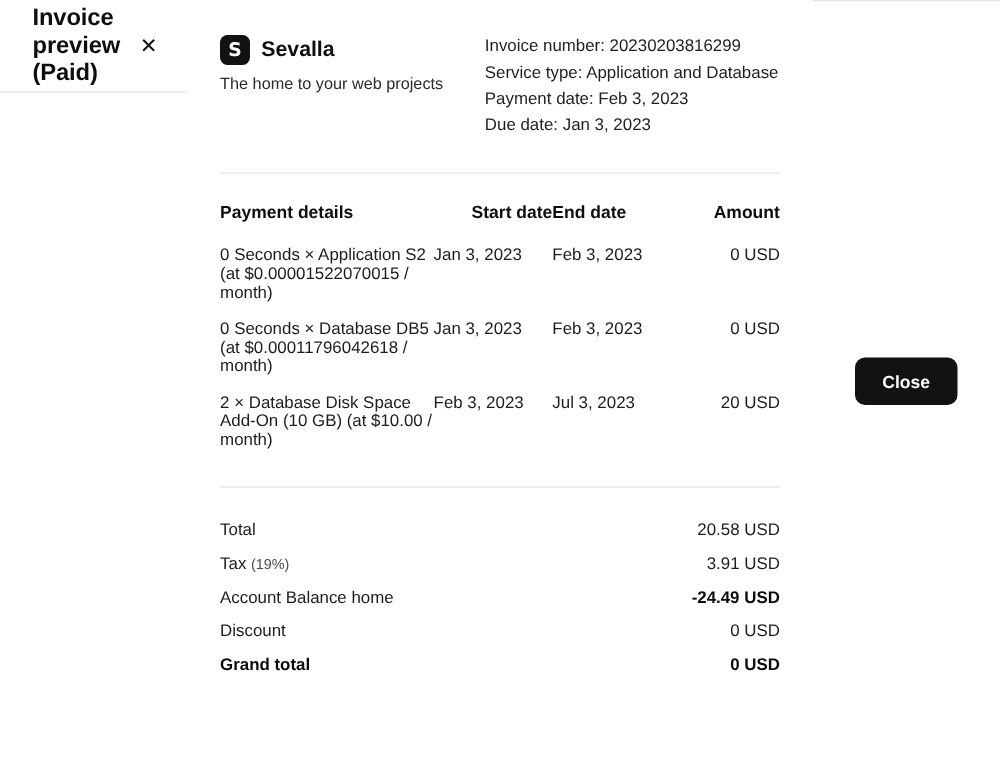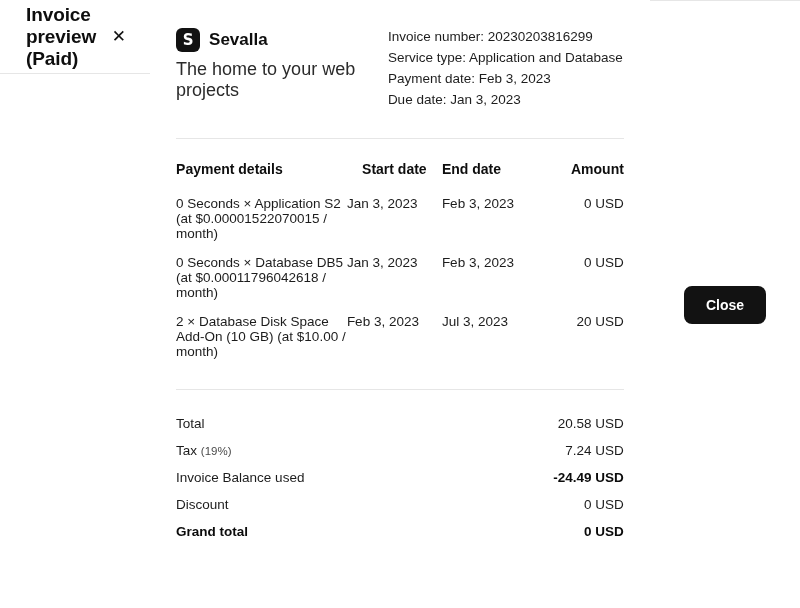--- a/index.html
+++ b/index.html
@@ -82,21 +82,21 @@
     font-family: "DejaVu Sans", sans-serif;
     line-height: 1;
   }
   .brand-name {
     font-size: 17px;
     font-weight: bold;
     color: #0e0e0e;
   }
   .brand-tagline {
     margin-top: 7px;
-    font-size: 18px;
+    font-size: 13px;
     color: #2b2b2b;
   }
   .meta-list {
     text-align: left;
     font-size: 13.5px;
     color: #1e1e1e;
     line-height: 21px;
     min-width: 236px;
     margin-left: 24px;
   }
@@ -113,21 +113,21 @@
     margin-top: 22px;
     font-size: 13.5px;
   }
   .details-table th {
     font-size: 14px;
     font-weight: bold;
     color: #0e0e0e;
     text-align: left;
     padding: 0 0 12px 0;
   }
-  .details-table th.col-start { text-align: center; width: 95px; }
+  .details-table th.col-start { text-align: right; width: 95px; }
   .details-table th.col-end { text-align: left; width: 96px; }
   .details-table th.col-amount { text-align: right; width: 86px; }
   .details-table td {
     padding: 7px 0;
     color: #1c1c1c;
     vertical-align: top;
   }
   .details-table td.col-amount { text-align: right; }
 
   .totals {
@@ -231,24 +231,24 @@
       </tbody>
     </table>
 
     <div class="totals">
       <div class="total-row">
         <span class="label">Total</span>
         <span class="value">20.58 USD</span>
       </div>
       <div class="total-row">
         <span class="label"><span>Tax</span> <small>(19%)</small></span>
-        <span class="value">7.24 USD</span>
+        <span class="value">3.91 USD</span>
       </div>
       <div class="total-row bold">
-        <span class="label" style="font-weight:normal;color:#1c1c1c;">Invoice Balance used</span>
+        <span class="label" style="font-weight:normal;color:#1c1c1c;">Account Balance home</span>
         <span class="value">-24.49 USD</span>
       </div>
       <div class="total-row">
         <span class="label">Discount</span>
         <span class="value">0 USD</span>
       </div>
       <div class="total-row bold">
         <span class="label">Grand total</span>
         <span class="value">0 USD</span>
       </div>

